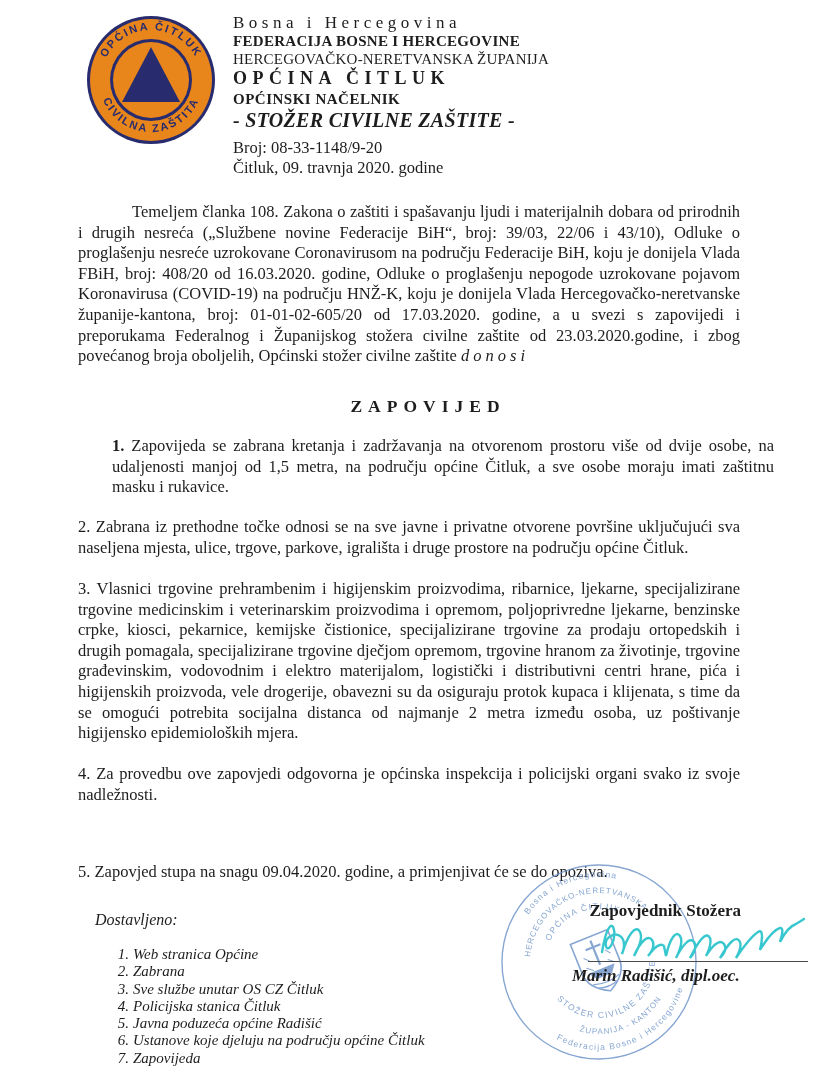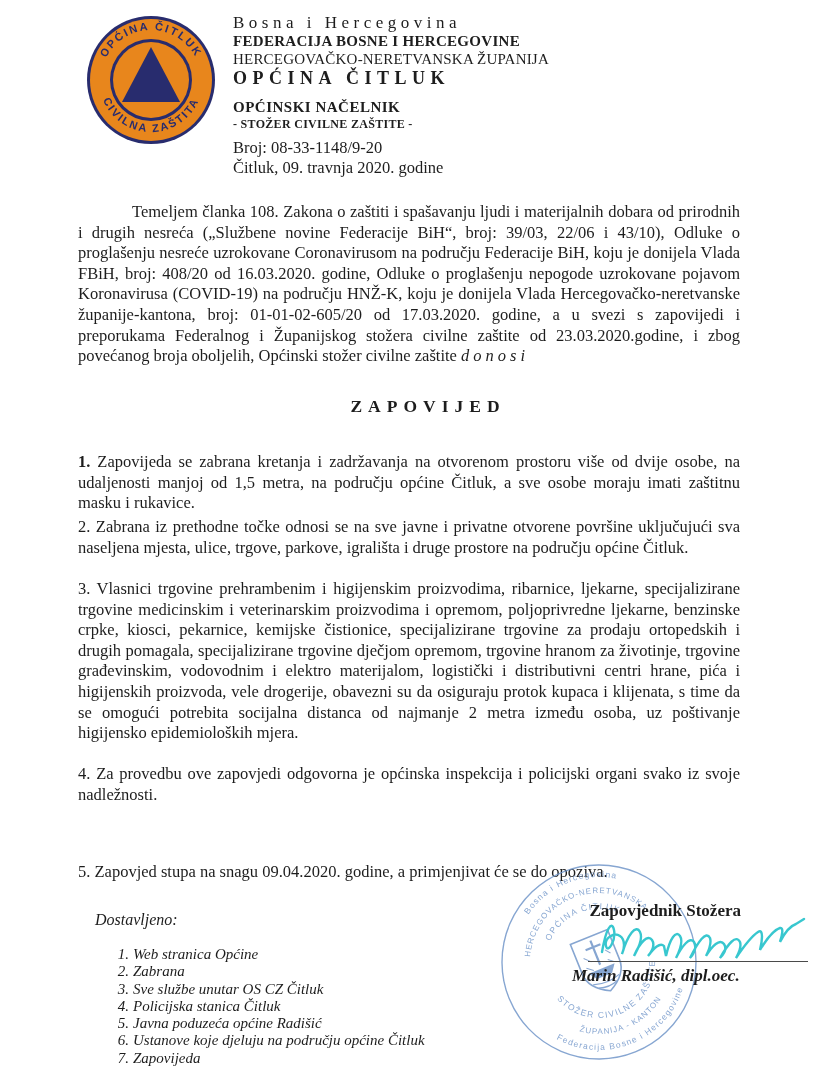--- a/index.html
+++ b/index.html
@@ -7,35 +7,35 @@
     position:relative;width:814px;height:1080px;background:#ffffff;
     font-family:"Liberation Serif",serif;color:#1d1d1d;overflow:hidden;
   }
   
   .logo{position:absolute;left:86px;top:15px;width:130px;height:130px;}
   .letterhead{position:absolute;left:233px;top:14px;line-height:1.08;}
   .lh-country{font-size:17px;letter-spacing:4.5px;}
   .lh-fed{font-size:15px;font-weight:bold;letter-spacing:.3px;margin-top:1px;}
   .lh-county{font-size:15px;letter-spacing:.2px;margin-top:1px;}
   .lh-muni{font-size:18px;font-weight:bold;letter-spacing:5.5px;margin-top:2px;}
-  .lh-mayor{font-size:15px;font-weight:bold;letter-spacing:.5px;margin-top:11px;}
-  .lh-hq{font-size:12px;font-weight:bold;letter-spacing:.3px;margin-top:3px;}
+  .lh-mayor{font-size:15px;font-weight:bold;letter-spacing:.5px;margin-top:3px;}
+  .lh-hq{font-size:20px;font-weight:bold;font-style:italic;letter-spacing:.3px;margin-top:3px;}
   .reference{position:absolute;left:233px;top:138px;font-size:16.5px;line-height:20px;}
   
   .preamble{
     position:absolute;left:78px;top:202px;width:662px;margin:0;
     font-size:16.5px;line-height:20.6px;text-align:justify;text-indent:54px;
   }
   .verb{font-style:italic;letter-spacing:4px;}
   .doc-title{
     position:absolute;left:86px;top:396px;width:684px;margin:0;text-align:center;
     font-size:17.5px;font-weight:bold;letter-spacing:6px;
   }
   .point{position:absolute;left:78px;width:662px;margin:0;font-size:16.5px;line-height:20.6px;text-align:justify;}
-  .p1{top:452px;} .p2{top:517px;} .p3{top:579px;} .p4{top:764px;} .p5{top:862px;}
+  .p1{top:436px;margin-left:34px;} .p2{top:517px;} .p3{top:579px;} .p4{top:764px;} .p5{top:862px;}
   .p1 .num{font-weight:bold;}
   
   .dist-label{position:absolute;left:95px;top:911px;font-size:16px;font-style:italic;}
   .dist-list{
     position:absolute;left:95px;top:938px;margin:8px;padding:0 0 0 26px;
     font-size:15px;font-style:italic;line-height:17.3px;
   }
   .dist-list li{padding-left:4px;}
   .dist-list li::marker{content:counter(list-item) ".";}
   

